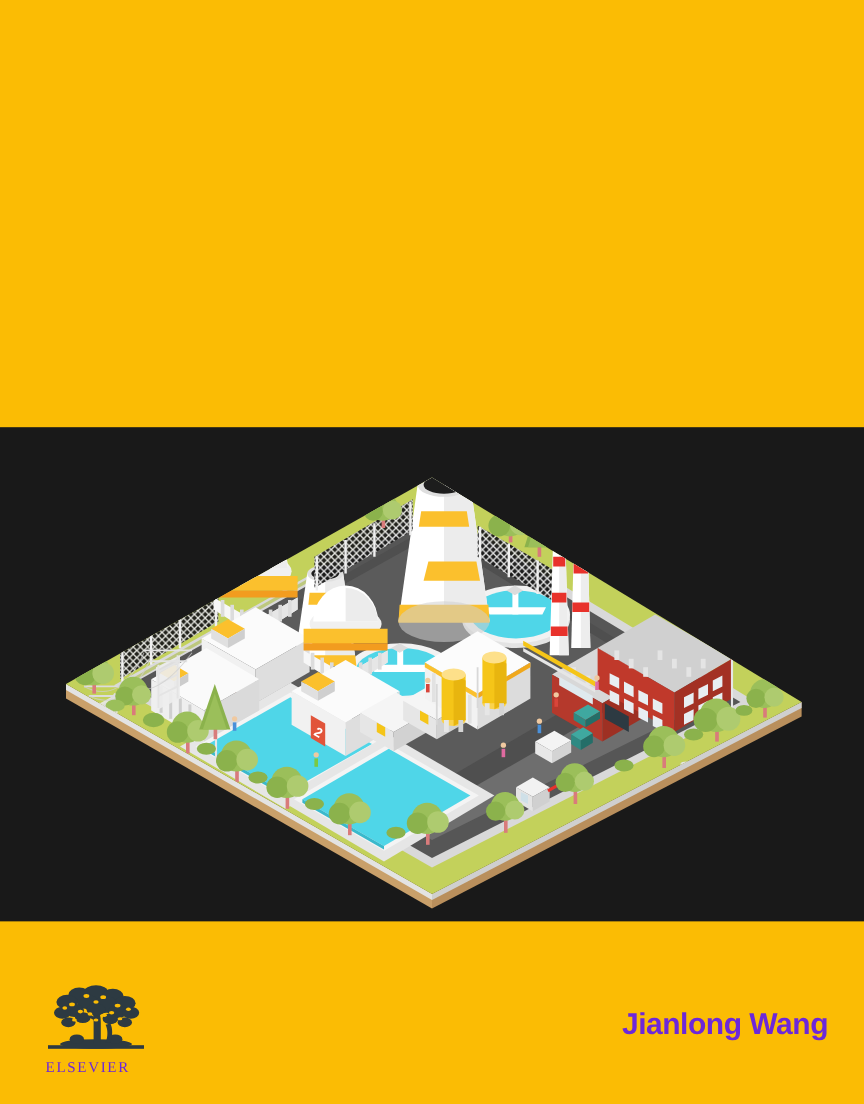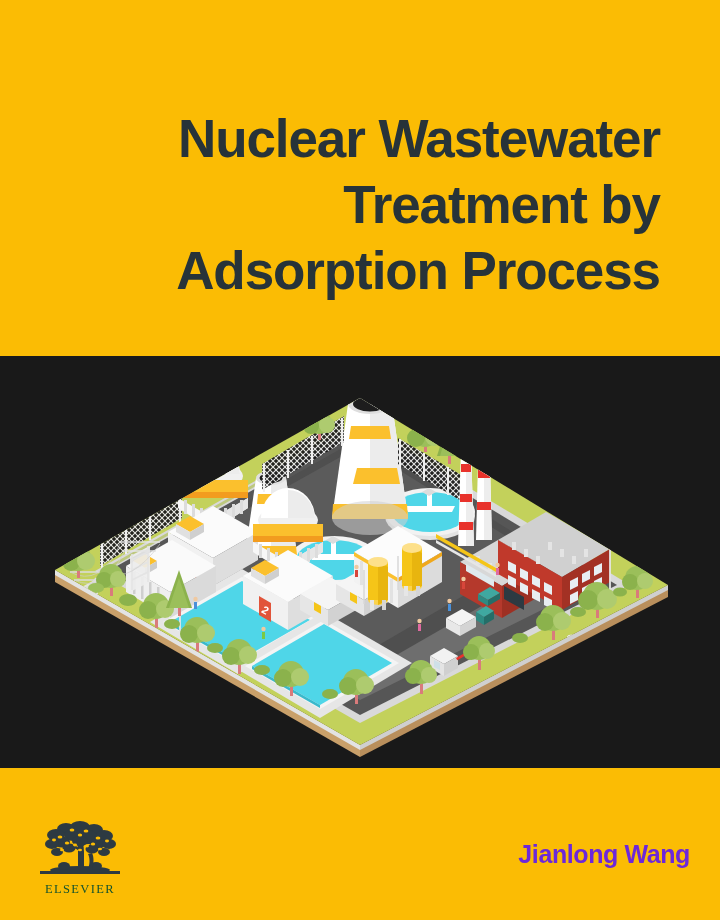--- a/index.html
+++ b/index.html
@@ -77,22 +77,22 @@
     left: 38px;
     top: 814px;
     width: 92px;
     height: 88px;
   }
   .elsevier svg { display: block; }
   .elsevier-word {
     position: absolute;
     left: 0; top: 68px;
     width: 84px;
-    text-align: center;
-    color: #14532d;
+    text-align: left;
+    color: #6d28d9;
     font-family: "Liberation Serif", serif;
     font-size: 12.5px;
     letter-spacing: 1.4px;
   }
 
   
   #scene {
     position: absolute;
     left: 0; top: 0;
     width: 720px;
@@ -644,25 +644,20 @@
               </g>
           </g>
 
         </g>
       </svg>
     </div>
   </div>
 
   <div class="band-bottom"></div>
 
-  <div class="title-block">
-    <span class="title-line">Nuclear Wastewater</span>
-    <span class="title-line">Treatment by</span>
-    <span class="title-line">Adsorption Process</span>
-  </div>
 
   <div class="author">Jianlong Wang</div>
 
   <div class="elsevier">
     <svg width="84" height="66" viewBox="0 0 84 66" aria-hidden="true">
       <g fill="#2d3a42">
 
         <rect x="2" y="57" width="80" height="3"></rect>
         <ellipse cx="42" cy="56" rx="30" ry="4"></ellipse>
 

